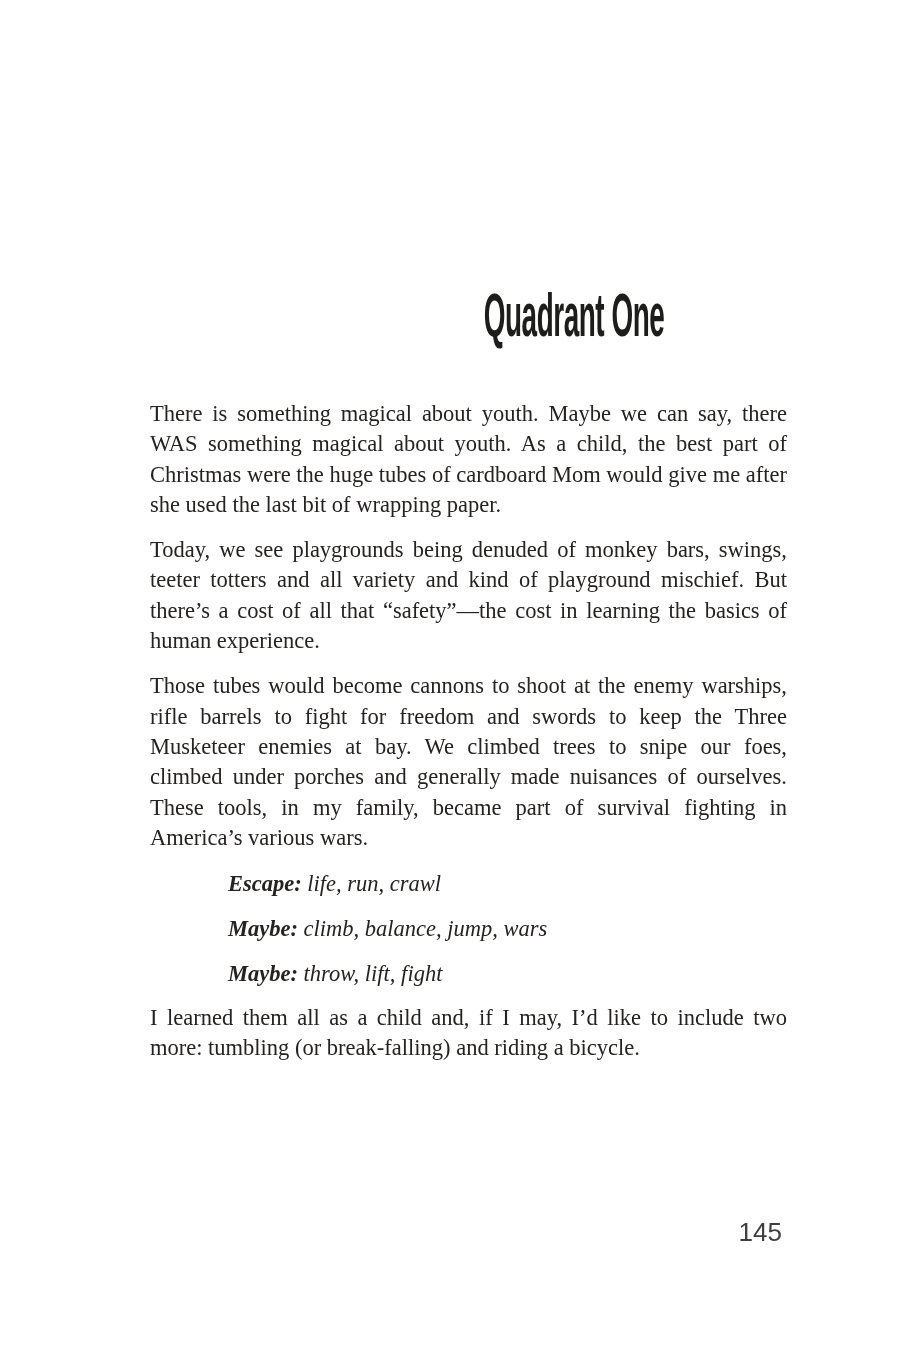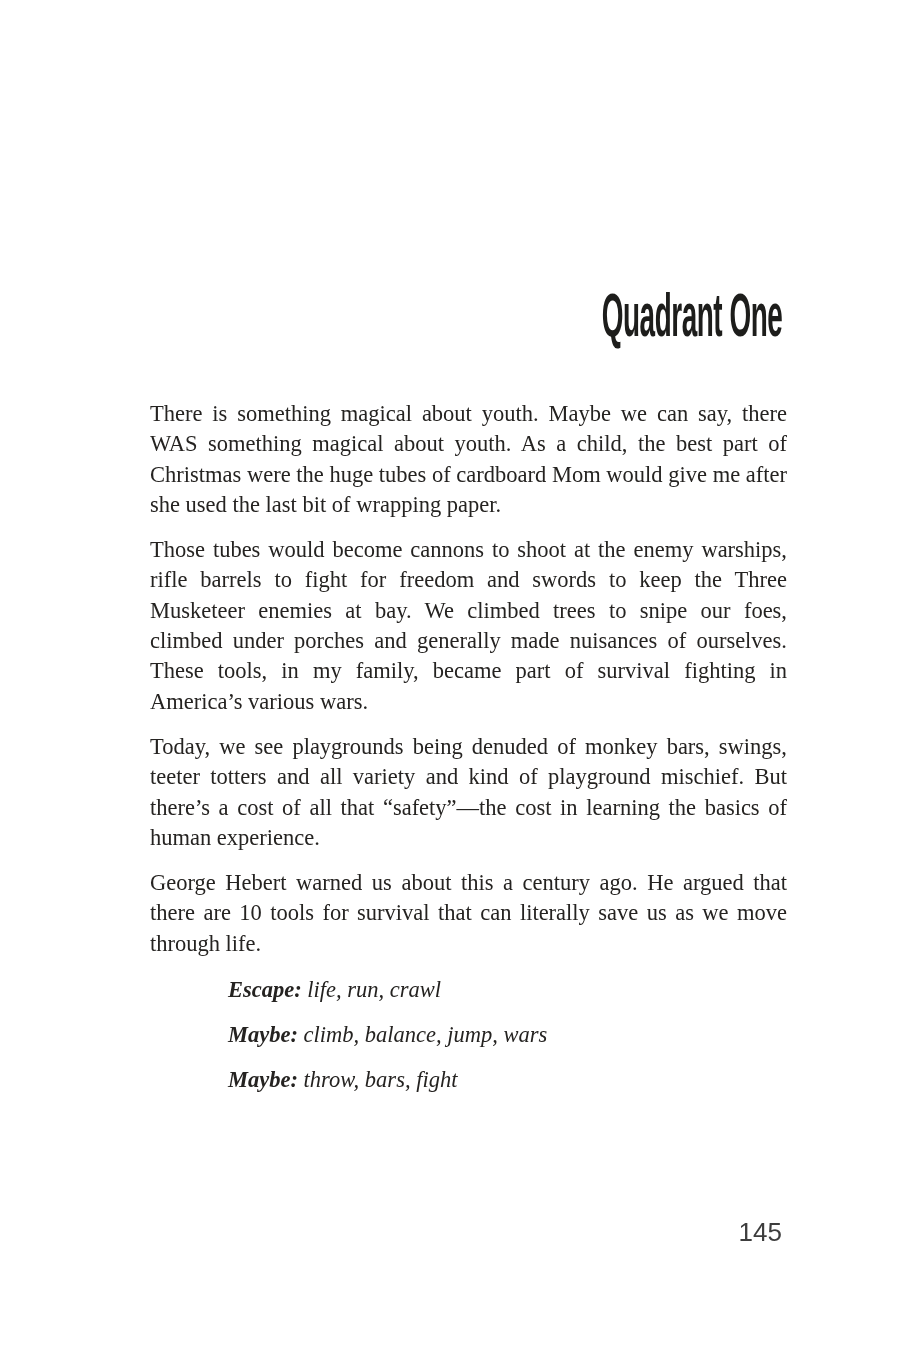--- a/index.html
+++ b/index.html
@@ -15,21 +15,21 @@
     overflow: hidden;
     font-family: "Liberation Serif", serif;
   }
   
   .chapter-title {
     position: absolute;
     top: 284px;
     left: 145px;
     width: 637px;
     margin: 0;
-    text-align: right;
+    text-align: center;
     line-height: 62px;
     white-space: nowrap;
   }
   .chapter-title .condensed {
     display: inline-block;
     font-family: "Liberation Sans", sans-serif;
     font-weight: bold;
     font-size: 62px;
     color: #1d1d1b;
     letter-spacing: -1px;
@@ -83,39 +83,39 @@
 <div class="page">
 
   <h1 class="chapter-title">
     <span class="condensed">Quadrant One</span>
   </h1>
 
   <section class="body-block">
 
     <p>There is something magical about youth. Maybe we can say, there WAS something magical about youth. As a child, the best part of Christmas were the huge tubes of cardboard Mom would give me after she used the last bit of wrapping paper.</p>
 
+    <p>Today, we see playgrounds being denuded of monkey bars, swings, teeter totters and all variety and kind of playground mischief. But there’s a cost of all that “safety”—the cost in learning the basics of human experience.</p>
+
     <p>Those tubes would become cannons to shoot at the enemy warships, rifle barrels to fight for freedom and swords to keep the Three Musketeer enemies at bay. We climbed trees to snipe our foes, climbed under porches and generally made nuisances of ourselves. These tools, in my family, became part of survival fighting in America’s various wars.</p>
 
-    <p>Today, we see playgrounds being denuded of monkey bars, swings, teeter totters and all variety and kind of playground mischief. But there’s a cost of all that “safety”—the cost in learning the basics of human experience.</p>
-
-    <p>George Hebert warned us about this a century ago. He argued that there are 10 tools for survival that can literally save us as we move through life.</p>
 
     <div class="skills-list">
       <div class="skill-item">
         <span class="skill-label">Escape:</span>
         <span class="skill-values">life, run, crawl</span>
       </div>
       <div class="skill-item">
         <span class="skill-label">Maybe:</span>
         <span class="skill-values">climb, balance, jump, wars</span>
       </div>
       <div class="skill-item">
         <span class="skill-label">Maybe:</span>
-        <span class="skill-values">throw, bars, fight</span>
+        <span class="skill-values">throw, lift, fight</span>
       </div>
     </div>
 
+    <p>I learned them all as a child and, if I may, I’d like to include two more: tumbling (or break-falling) and riding a bicycle.</p>
 
   </section>
 
   <div class="page-number">145</div>
 
 </div>
 
 </body></html>

